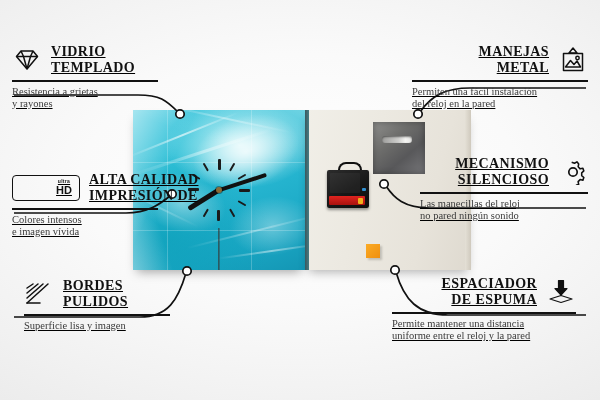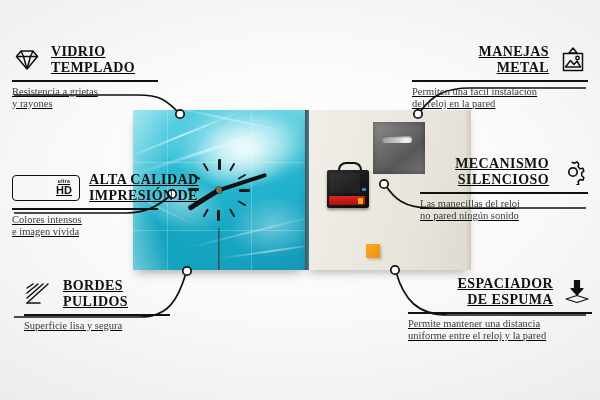--- a/index.html
+++ b/index.html
@@ -119,21 +119,21 @@
     display:flex;flex-direction:column;align-items:center;justify-content:center;line-height:1;padding-left:36px;
   }
   .hd-badge .u{font-size:5px;font-weight:700;letter-spacing:.3px;color:#111;font-family:"Liberation Sans",sans-serif;}
   .hd-badge .h{font-size:11px;font-weight:700;color:#111;font-family:"Liberation Sans",sans-serif;margin-top:.5px;}
 
   #c1{left:12px;top:44px;width:146px;}
   #c2{left:12px;top:172px;width:146px;}
   #c3{left:12px;top:278px;width:146px;margin-left:12px;}
   #c4{right:12px;top:44px;width:176px;}
   #c5{right:12px;top:156px;width:168px;}
-  #c6{right:8px;top:276px;width:184px;}
+  #c6{right:24px;top:276px;width:184px;}
 
   #connectors{position:absolute;left:0;top:0;width:600px;height:400px;pointer-events:none;}
 </style>
 </head>
 <body>
 
 <div id="stage">
 
   <div id="product">
 
@@ -295,21 +295,21 @@
               <path d="M3,22 L16,22"></path>
         </g>
           </svg>
       </span>
       <div>
         <div class="ttl">BORDES</div>
         <div class="ttl">PULIDOS</div>
       </div>
     </div>
     <div class="rule"></div>
-    <div class="desc">Superficie lisa y segura</div>
+    <div class="desc">Superficie lisa y imagen</div>
   </div>
 
   <div class="callout right" id="c4">
     <div class="head">
       <div>
         <div class="ttl">MANEJAS</div>
         <div class="ttl">METAL</div>
       </div>
       <span class="ico">
         <svg viewBox="0 0 30 26">

